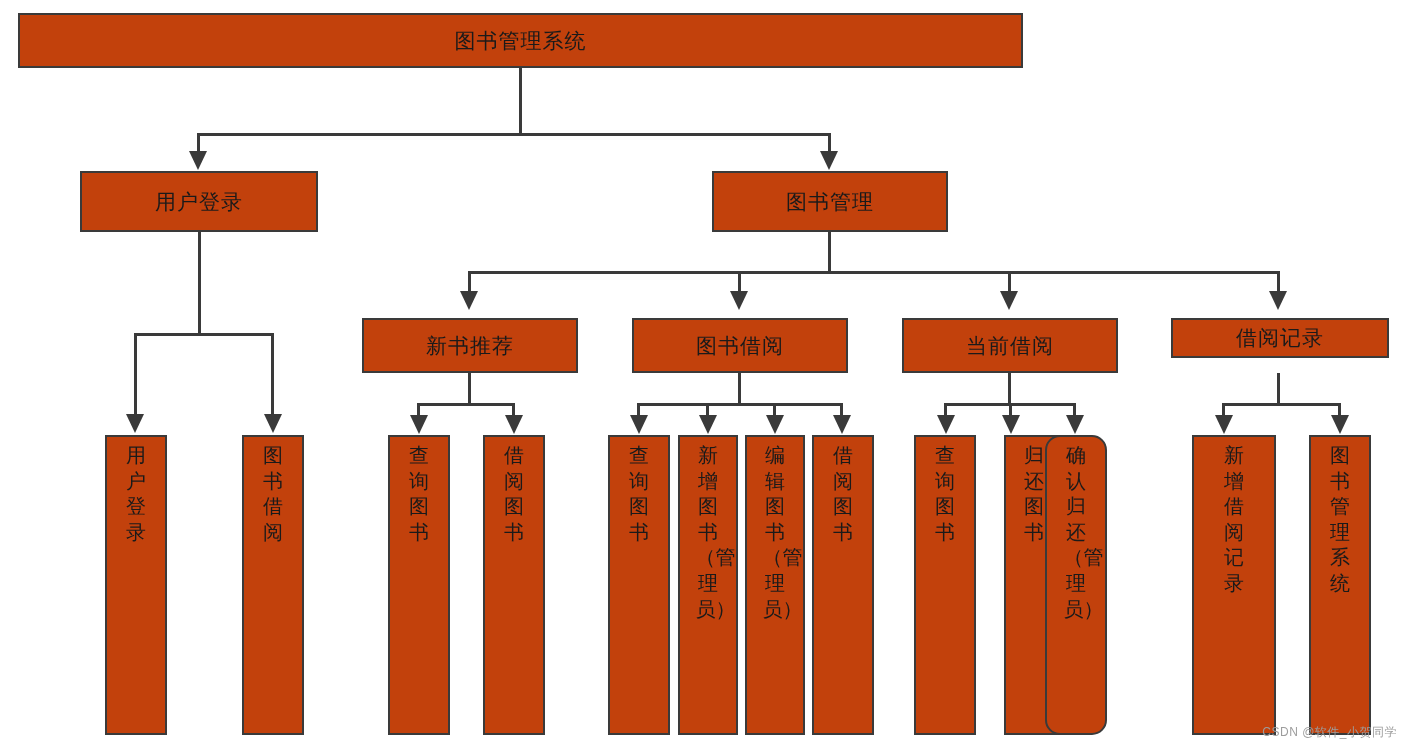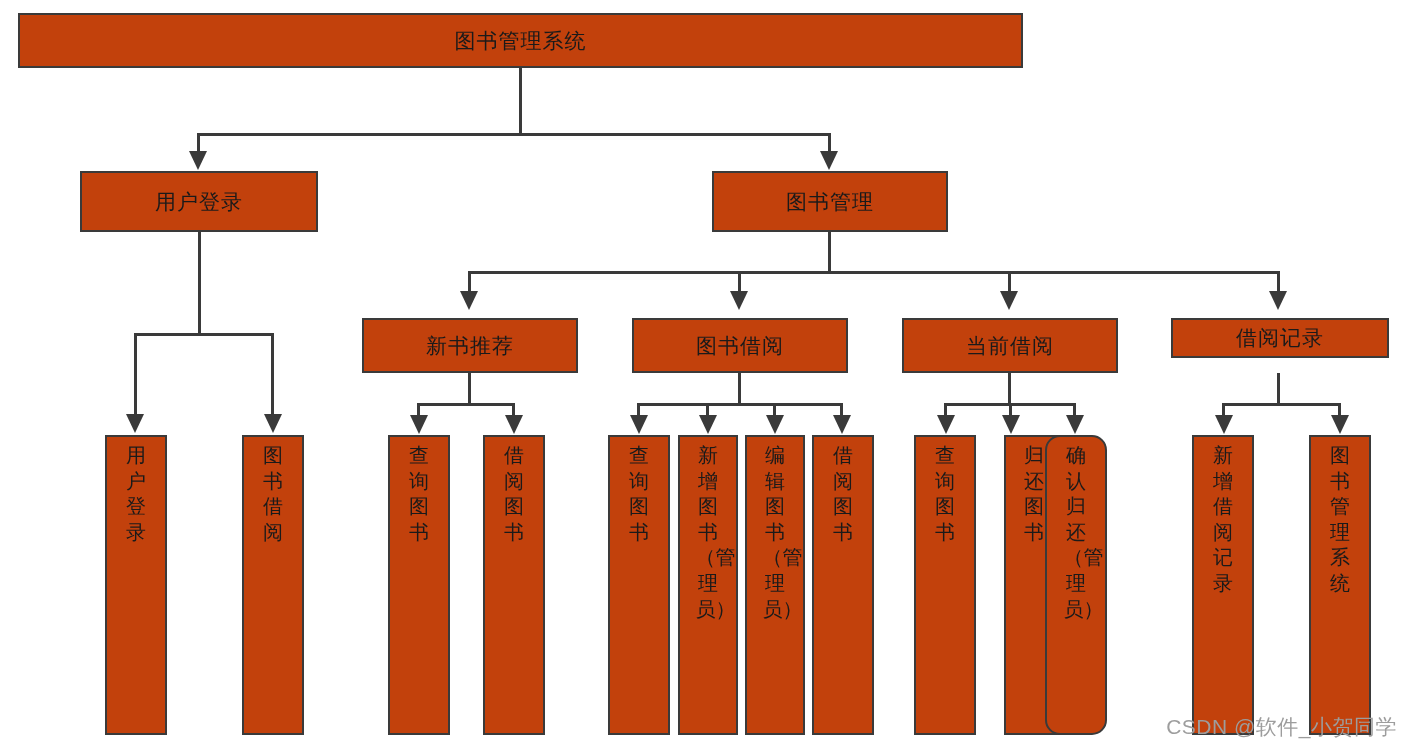--- a/index.html
+++ b/index.html
@@ -56,21 +56,21 @@
     width: 0;
     height: 0;
     border-left: 9px solid transparent;
     border-right: 9px solid transparent;
     border-top: 19px solid #3a3a3a;
   }
   #watermark {
     position: absolute;
     right: 8px;
     bottom: 6px;
-    font-size: 21px;
+    font-size: 12px;
     color: #9d9d9d;
     letter-spacing: 0.5px;
     white-space: nowrap;
   }
 </style>
 </head>
 <body>
 
 <div id="canvas">
 
@@ -187,21 +187,21 @@
   <div class="node vert" style="left:914px; top:435px; width:62px; height:300px;">
     <span class="vert-text">查询图书</span>
   </div>
   <div class="node vert" style="left:980px; top:435px; width:60px; height:300px;margin-left:24px;">
     <span class="vert-text">归还图书</span>
   </div>
   <div class="node vert" style="left:1045px; top:435px; width:62px; height:300px;border-radius:15px;">
     <span class="vert-text">确认归还（管理员）</span>
   </div>
 
-  <div class="node vert" style="left:1192px; top:435px; width:62px; height:300px;">
+  <div class="node vert" style="left:1192px; top:435px; width:84px; height:300px;">
     <span class="vert-text">新增借阅记录</span>
   </div>
   <div class="node vert" style="left:1309px; top:435px; width:62px; height:300px;">
     <span class="vert-text">图书管理系统</span>
   </div>
 
   <div id="watermark">CSDN @软件_小贺同学</div>
 
 </div>
 

